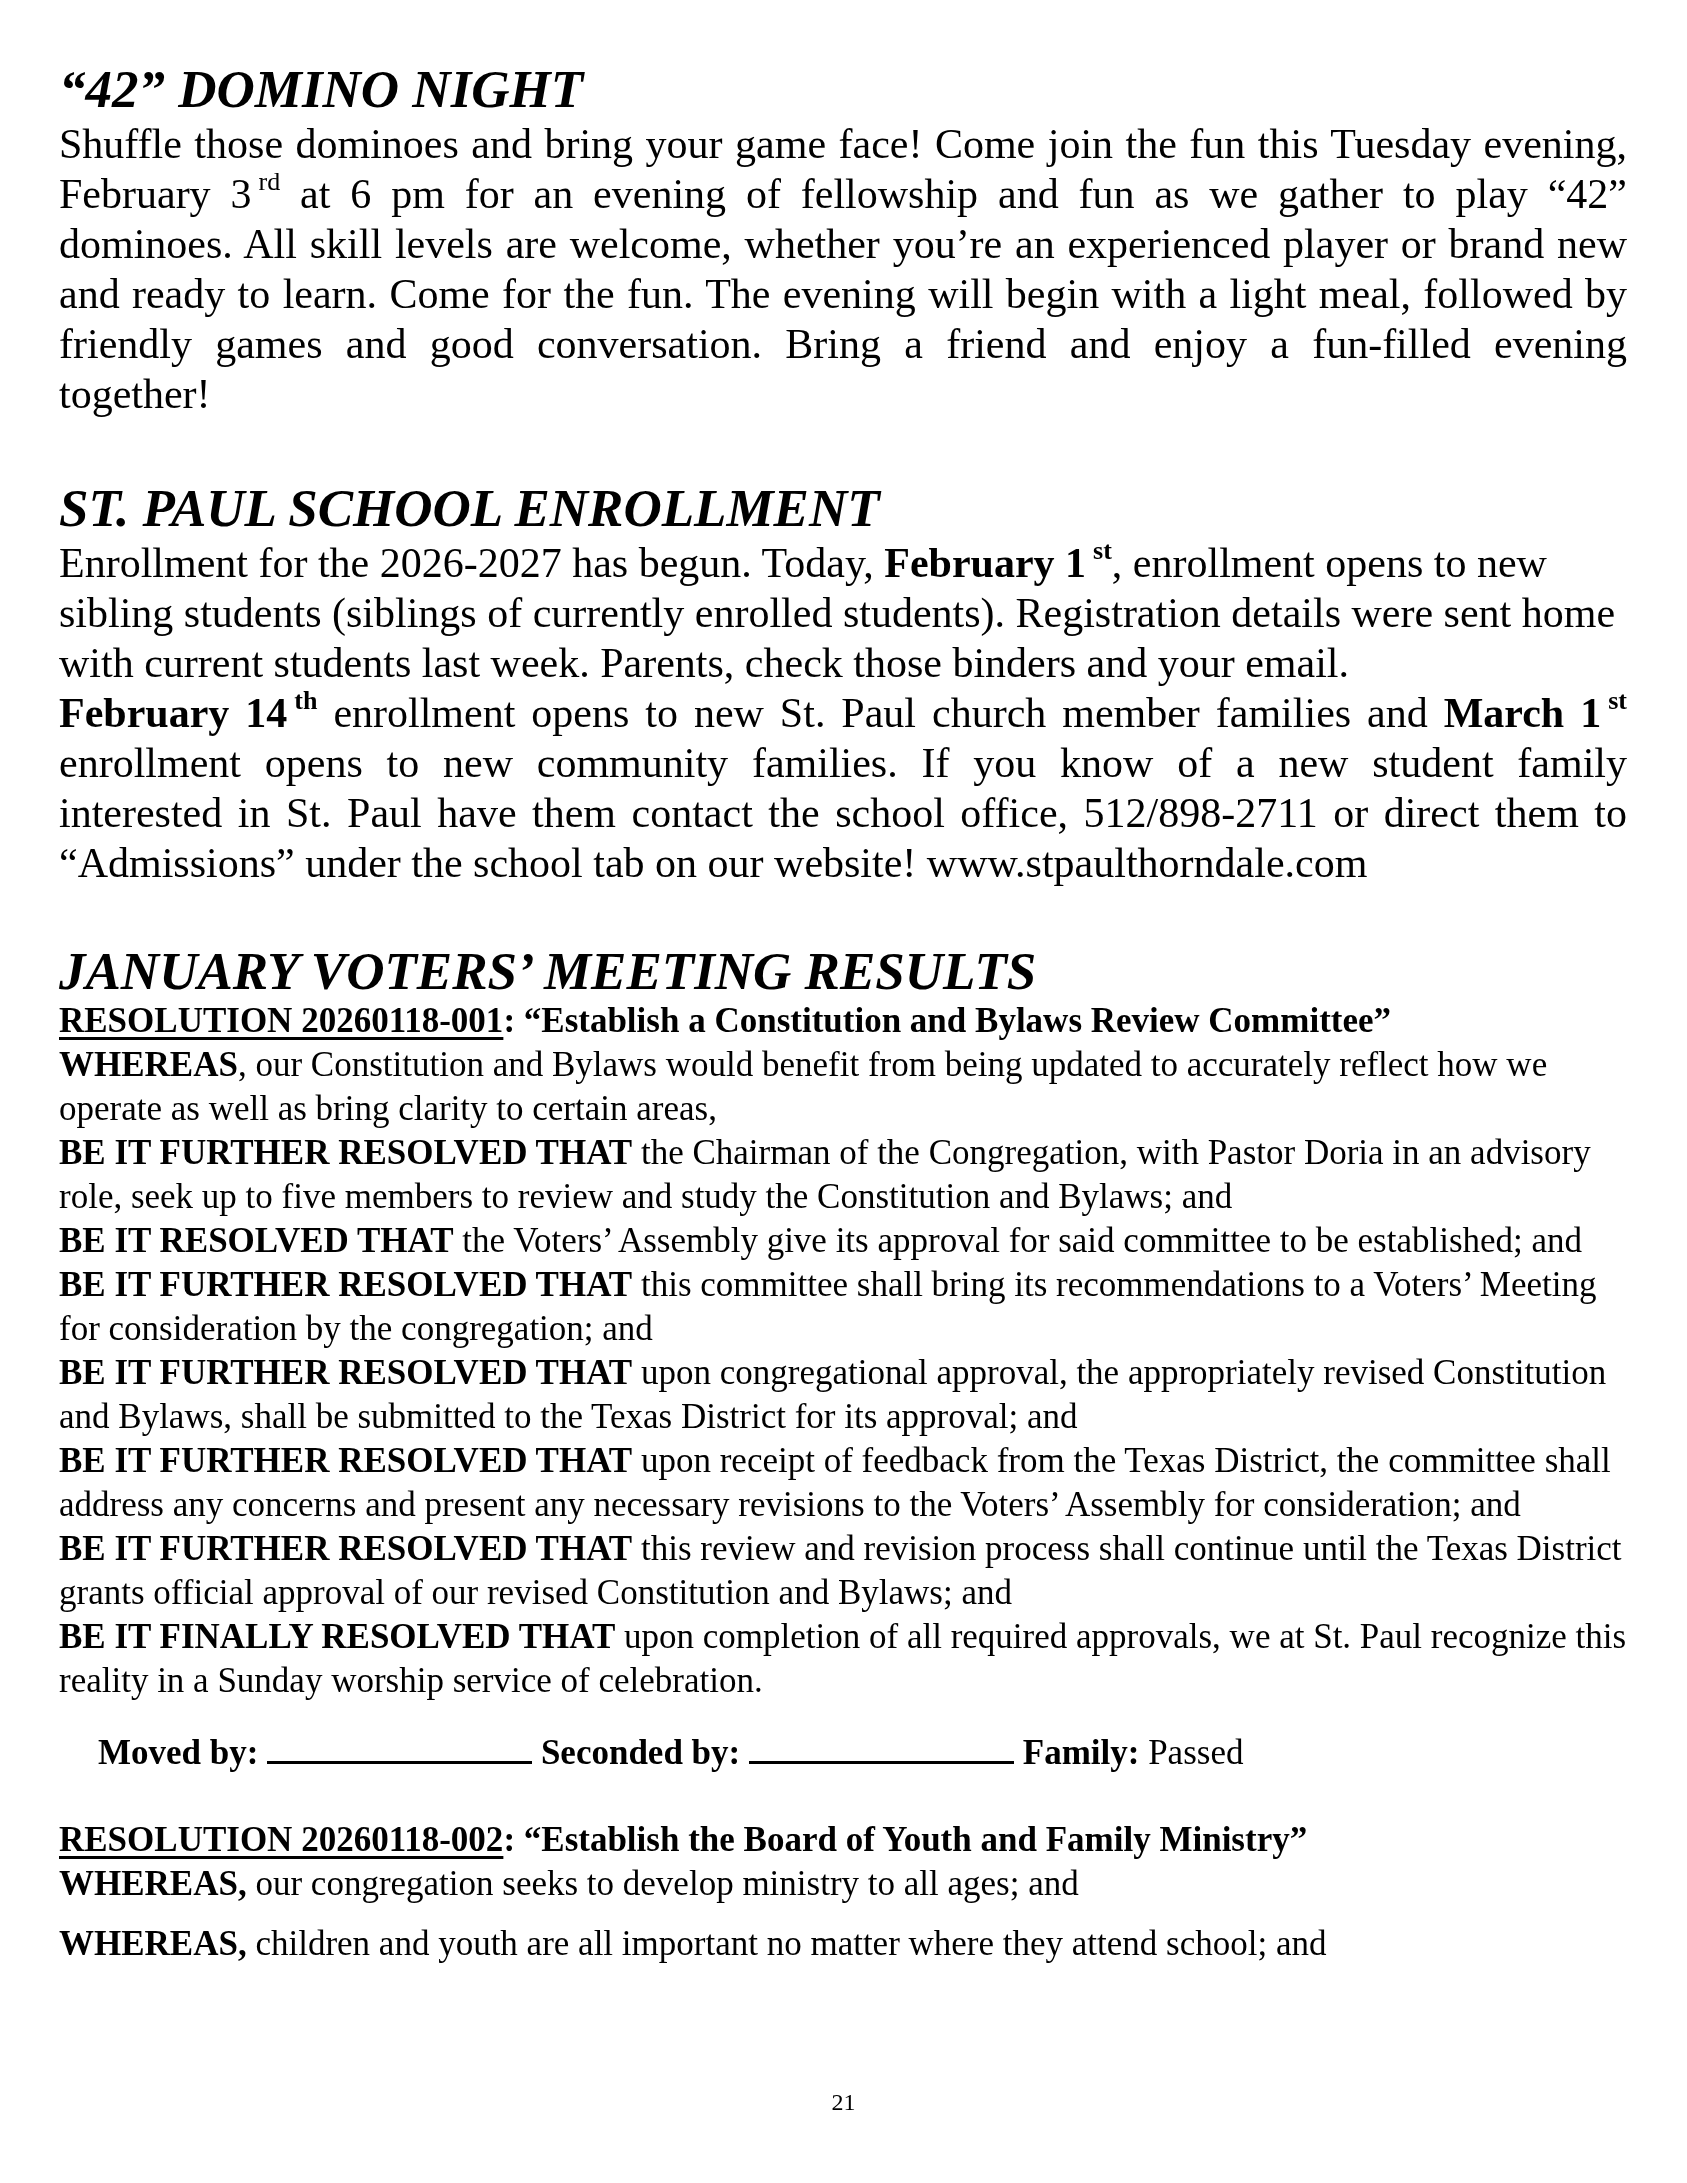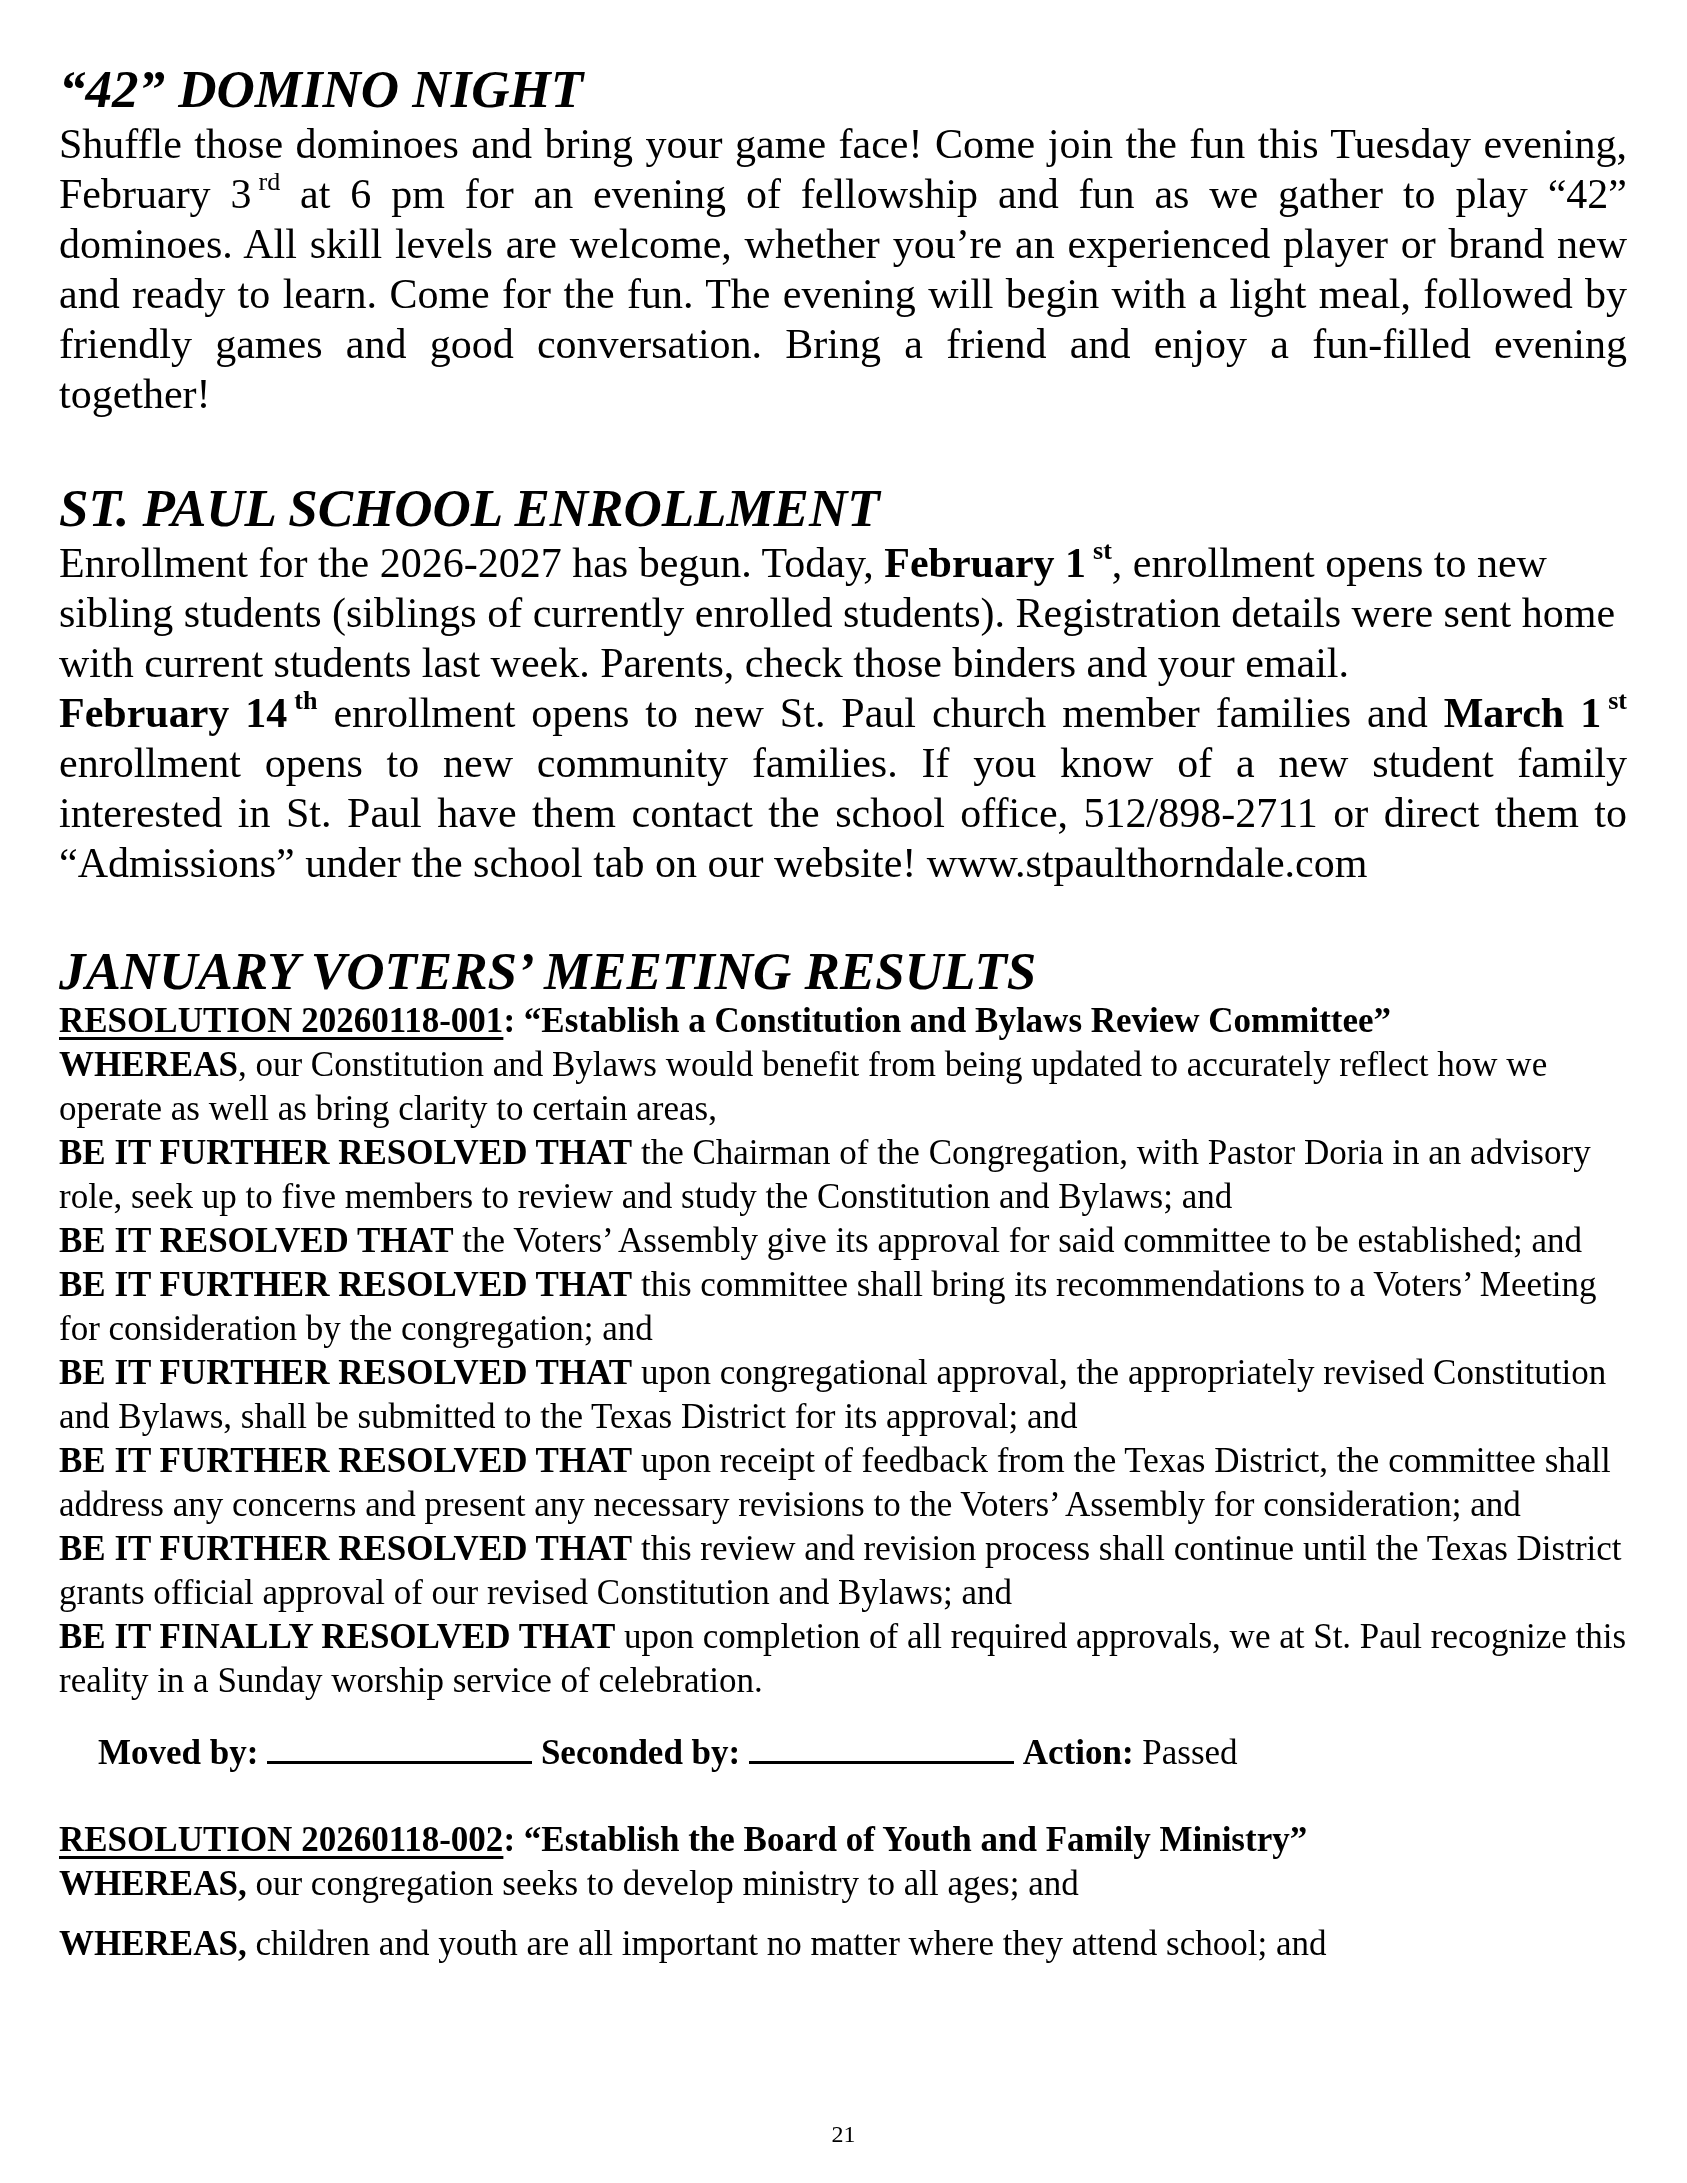--- a/index.html
+++ b/index.html
@@ -9,21 +9,21 @@
   h2 { margin: 0; font-weight: bold; font-size: 53px; line-height: 61px; letter-spacing: 0; font-style: italic; }
   .body-lg p { margin: 0; font-size: 42px; line-height: 50px; text-align: justify; }
   .body-lg .last { text-align-last: left; }
   .res { font-size: 35px; line-height: 44px; }
   .res p { margin: 0; }
   sup { font-size: 0.62em; line-height: 0; position: relative; top: -0.12em; margin-left: 7px; }
   .u { text-decoration: underline; text-decoration-thickness: 3.4px; text-underline-offset: 5.4px; text-align: center; }
   b { font-weight: bold; }
   .vote { font-size: 35px; line-height: 44px; margin-left: 39px; }
   .blank { display: inline-block; width: 265px; border-bottom: 3.4px solid #000; height: 27px; vertical-align: baseline; }
-  .pagenum { position: absolute; top: 2089px; left: 0; width: 1687px; text-align: center; font-size: 24px; margin-top: 32px; }
+  .pagenum { position: absolute; top: 2089px; left: 0; width: 1687px; text-align: center; font-size: 24px; }
 </style>
 </head>
 <body>
 
 <div class="page">
 
   <section style="position:absolute; top:59px; width:1568px;">
     <h2>“42” DOMINO NIGHT</h2>
     <div class="body-lg" style="margin-top:-1.3px;">
       <p class="last"><span>Shuffle those dominoes and bring your game face! Come join the fun this Tuesday evening, February 3</span><sup>rd</sup><span> at 6 pm for an evening of fellowship and fun as we gather to play “42” dominoes. All skill levels are welcome, whether you’re an experienced player or brand new and ready to learn. Come for the fun. The evening will begin with a light meal, followed by friendly games and good conversation. Bring a friend and enjoy a fun-filled evening together!</span></p>
@@ -51,21 +51,21 @@
       <p><b>BE IT FURTHER RESOLVED THAT</b><span> upon receipt of feedback from the Texas District, the committee shall address any concerns and present any necessary revisions to the Voters’ Assembly for consideration; and</span></p>
       <p><b>BE IT FURTHER RESOLVED THAT</b><span> this review and revision process shall continue until the Texas District grants official approval of our revised Constitution and Bylaws; and</span></p>
       <p><b>BE IT FINALLY RESOLVED THAT</b><span> upon completion of all required approvals, we at St. Paul recognize this reality in a Sunday worship service of celebration.</span></p>
     </div>
 
     <div class="vote" style="margin-top:28px;">
       <b>Moved by:</b>
       <span class="blank"></span>
       <b>Seconded by:</b>
       <span class="blank"></span>
-      <b>Action:</b>
+      <b>Family:</b>
       <span>Passed</span>
     </div>
 
     <div class="res" style="margin-top:43px;">
       <p><b><span class="u">RESOLUTION 20260118-002</span><span>: “Establish the Board of Youth and Family Ministry”</span></b></p>
       <p><b>WHEREAS,</b><span> our congregation seeks to develop ministry to all ages; and</span></p>
       <p style="margin-top:16px;"><b>WHEREAS,</b><span> children and youth are all important no matter where they attend school; and</span></p>
     </div>
   </section>
 

